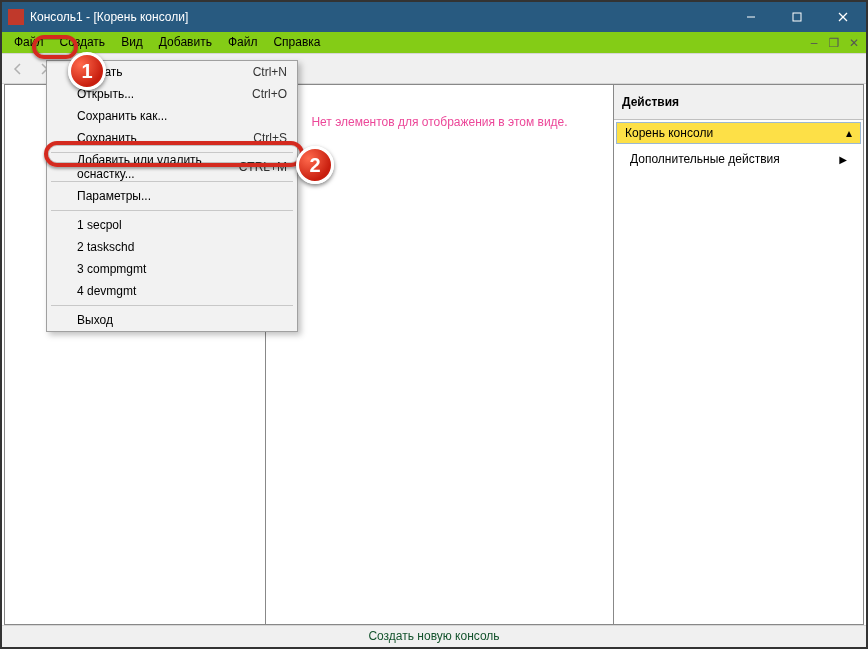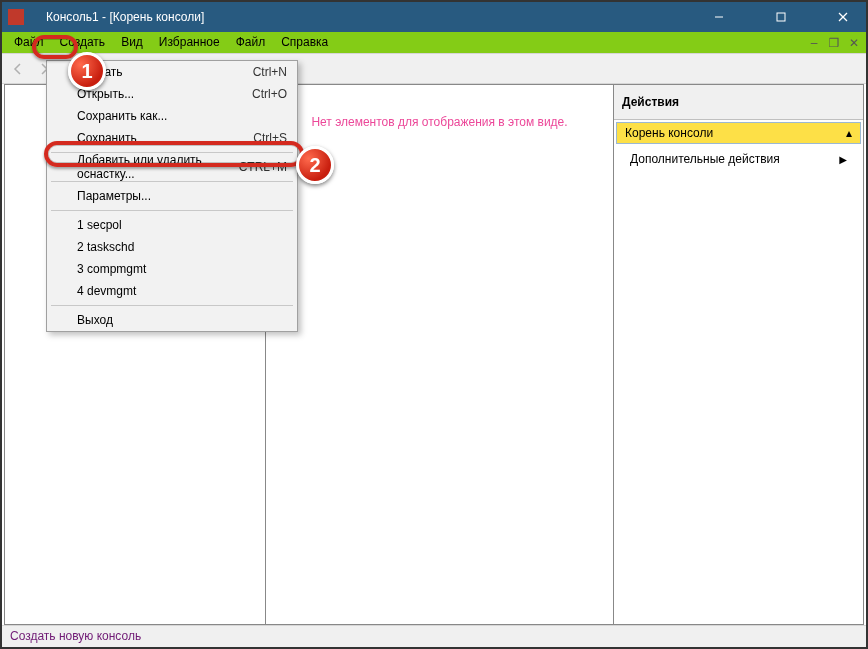--- a/index.html
+++ b/index.html
@@ -1,19 +1,19 @@
 <!DOCTYPE html>
 <html><head>
 <meta charset="utf-8">
 <style>
 * { box-sizing: border-box; margin: 0; padding: 0; font-family: "Segoe UI", Tahoma, sans-serif; font-size: 12px; }
 body { background: #fff; width: 868px; height: 649px; position: relative; overflow: hidden; border: 2px solid #333; }
 
 
-.titlebar { background: #285a80; color: #fff; height: 30px; display: flex; align-items: center; padding-left: 6px; gap: 16px; }
+.titlebar { background: #285a80; color: #fff; height: 30px; display: flex; align-items: center; padding-left: 6px; }
 .titlebar .app-icon { width: 16px; height: 16px; background: #c0392b; margin-right: 6px; }
 .titlebar .title { flex: 1; font-size: 12px; }
 .titlebar .winbtn { width: 46px; height: 30px; display: flex; align-items: center; justify-content: center; color: #fff; }
 
 
 .menubar { background: #84cc16; border-bottom: 1px solid #d6d6d6; height: 22px; display: flex; align-items: stretch; padding-left: 4px; position: relative; }
 .menuitem { padding: 3px 8px; cursor: default; }
 .mdi-controls { margin-left: auto; display: flex; align-items: center; padding-right: 4px; gap: 4px; color: #555; font-size: 10px; }
 .mdi-controls span { width: 16px; text-align: center; }
 
@@ -26,21 +26,21 @@
 .workspace { position: absolute; top: 82px; bottom: 22px; left: 2px; right: 2px; display: flex; }
 .tree-pane { width: 262px; border: 1px solid #888; background: #fff; }
 .content-pane { flex: 1; border: 1px solid #888; border-left: none; background: #fff; display: flex; align-items: flex-start; justify-content: center; padding-top: 30px; color: #ec4899; }
 .actions-pane { width: 250px; border: 1px solid #888; border-left: none; background: #fff; display: flex; flex-direction: column; }
 .actions-header { background: #f0f0f0; border-bottom: 1px solid #c0c0c0; padding: 10px 8px; font-weight: 600; }
 .actions-section { background: #fde047; border: 1px solid #9bb8d3; margin: 2px; padding: 3px 8px; display: flex; justify-content: space-between; align-items: center; }
 .actions-row { padding: 6px 16px; display: flex; justify-content: space-between; align-items: center; }
 .actions-row .arrow { font-size: 10px; }
 
 
-.statusbar { position: absolute; bottom: 0; left: 0; right: 0; height: 22px; background: #f0f0f0; border-top: 1px solid #d6d6d6; padding: 3px 8px; color: #701a75; }
+.statusbar { position: absolute; bottom: 0; left: 0; right: 0; height: 22px; background: #f0f0f0; border-top: 1px solid #d6d6d6; padding: 3px 8px; color: #14532d; text-align: center; }
 
 
 .dropdown { position: absolute; top: 58px; left: 44px; width: 252px; background: #f2f2f2; border: 1px solid #a0a0a0; box-shadow: 3px 3px 6px rgba(0,0,0,.25); z-index: 50; }
 .dropdown .dd-row { display: flex; align-items: center; height: 22px; padding: 0 10px 0 30px; position: relative; cursor: default; }
 .dropdown .dd-label { flex: 1; }
 .dropdown .dd-shortcut { color: #333; }
 .dropdown .dd-sep { height: 1px; background: #c8c8c8; margin: 3px 4px; }
 
 
 .callout-ring { position: absolute; border: 4px solid #d42a1f; border-radius: 14px; box-shadow: 0 0 0 1px rgba(0,0,0,.2) inset, 0 2px 3px rgba(0,0,0,.35); z-index: 90; pointer-events: none; }
@@ -67,21 +67,21 @@
         <line x1="1" y1="1" x2="9" y2="9" stroke="#fff" stroke-width="1.2"></line>
         <line x1="9" y1="1" x2="1" y2="9" stroke="#fff" stroke-width="1.2"></line>
       </svg>
   </div>
 </div>
 
 <div class="menubar">
   <div class="menuitem">Файл</div>
   <div class="menuitem">Создать</div>
   <div class="menuitem">Вид</div>
-  <div class="menuitem">Избранное</div>
+  <div class="menuitem">Добавить</div>
   <div class="menuitem">Файл</div>
   <div class="menuitem">Справка</div>
   <div class="mdi-controls">
     <span>–</span>
     <span>❐</span>
     <span>✕</span>
   </div>
 </div>
 
 <div class="toolbar">

